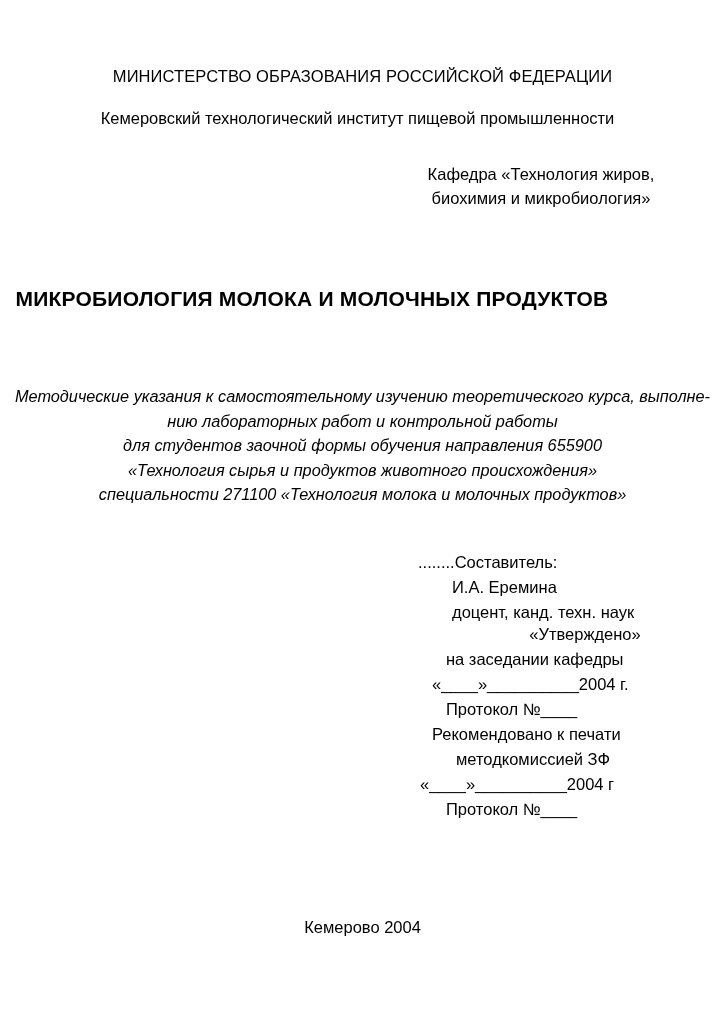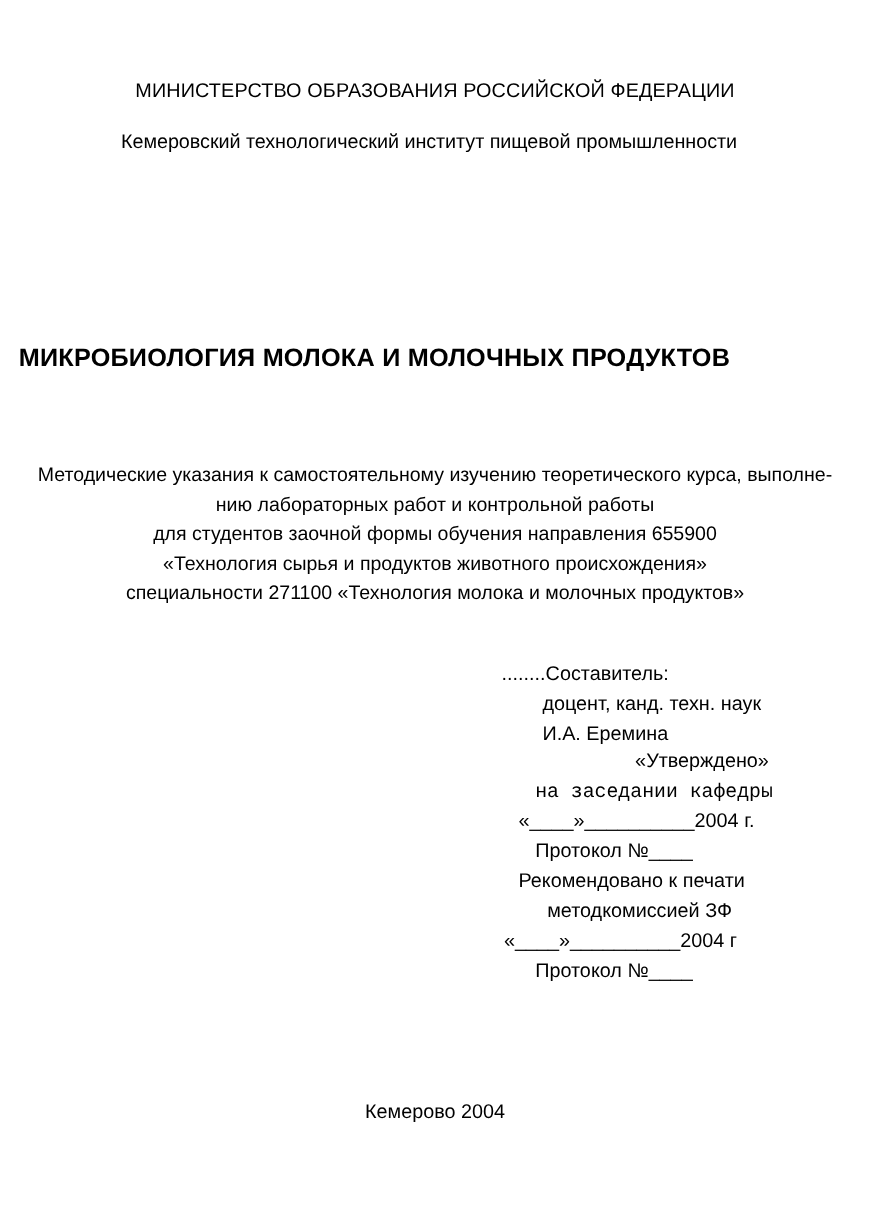--- a/index.html
+++ b/index.html
@@ -69,42 +69,42 @@
   }
 
   
   .description {
     left: 0;
     top: 384px;
     width: 725px;
     font-size: 16.3px;
     line-height: 24.5px;
   }
-  .description .dline { display: block; }
+  .description .dline { display: block; font-style: italic; }
 
   
   .compiler {
     left: 418px;
     top: 550px;
     width: 300px;
     font-size: 16.5px;
     line-height: 25px;
   }
   .compiler .indent { padding-left: 34px; display: block; }
 
   
   .approved {
     left: 418px;
     top: 622px;
     width: 300px;
     font-size: 16.5px;
     line-height: 25px;
   }
   .approved .l0 { display: block; padding-left: 34px; text-align: center; }
-  .approved .l1 { display: block; padding-left: 28px; font-family: Liberation Mono, monospace; }
+  .approved .l1 { display: block; padding-left: 28px; }
   .approved .l2 { display: block; padding-left: 14px; }
   .approved .l3 { display: block; padding-left: 28px; }
 
   
   .recommend {
     left: 418px;
     top: 722px;
     width: 300px;
     font-size: 16.5px;
     line-height: 25px;
@@ -125,38 +125,42 @@
 </style>
 </head>
 <body>
 
 <div class="page">
 
   <div class="abs ctr ministry">МИНИСТЕРСТВО ОБРАЗОВАНИЯ РОССИЙСКОЙ ФЕДЕРАЦИИ</div>
 
   <div class="abs ctr institute">Кемеровский технологический институт пищевой промышленности</div>
 
+  <div class="abs ctr kafedra">
+    <span class="dline">Кафедра «Технология жиров,</span>
+    <span class="dline">биохимия и микробиология»</span>
+  </div>
 
   <div class="abs ctr maintitle">
     <span class="dline">МИКРОБИОЛОГИЯ МОЛОКА</span>
     <span class="dline">И МОЛОЧНЫХ ПРОДУКТОВ</span>
   </div>
 
   <div class="abs ctr description">
     <span class="dline">Методические указания к самостоятельному изучению теоретического курса, выполне-</span>
     <span class="dline">нию лабораторных работ и контрольной работы</span>
     <span class="dline">для студентов заочной формы обучения направления 655900</span>
     <span class="dline">«Технология сырья и продуктов животного происхождения»</span>
     <span class="dline">специальности 271100 «Технология молока и молочных продуктов»</span>
   </div>
 
   <div class="abs lft compiler">
     <span style="display:block;">........Составитель:</span>
+    <span class="indent">И.А. Еремина</span>
     <span class="indent">доцент, канд. техн. наук</span>
-    <span class="indent">И.А. Еремина</span>
   </div>
 
   <div class="abs lft approved">
     <span class="l0">«Утверждено»</span>
     <span class="l1">на заседании кафедры</span>
     <span class="l2">«____»__________2004 г.</span>
     <span class="l3">Протокол №____</span>
   </div>
 
   <div class="abs lft recommend">

